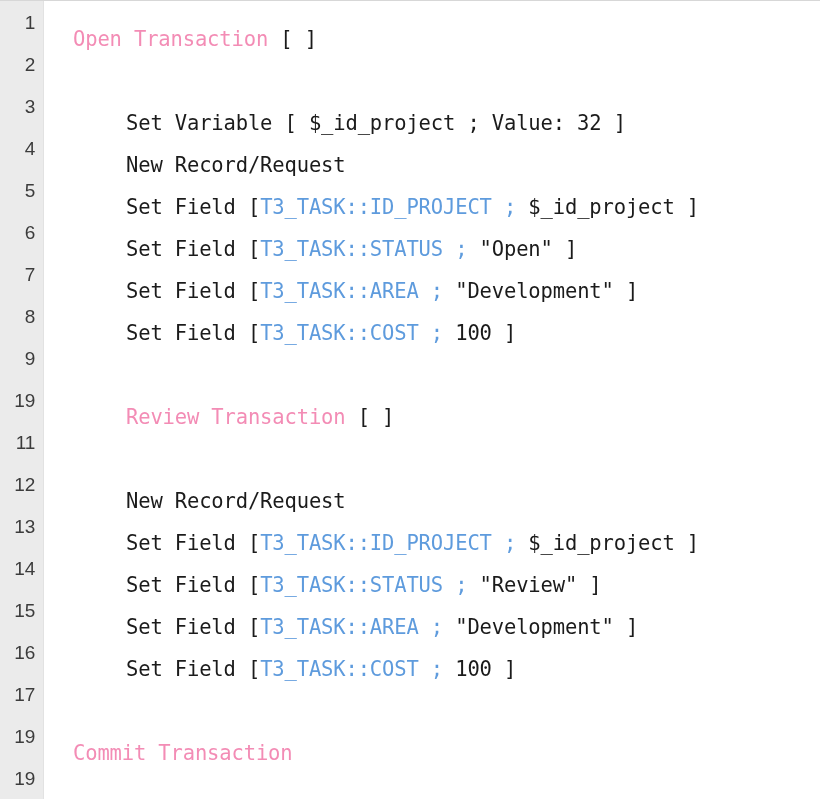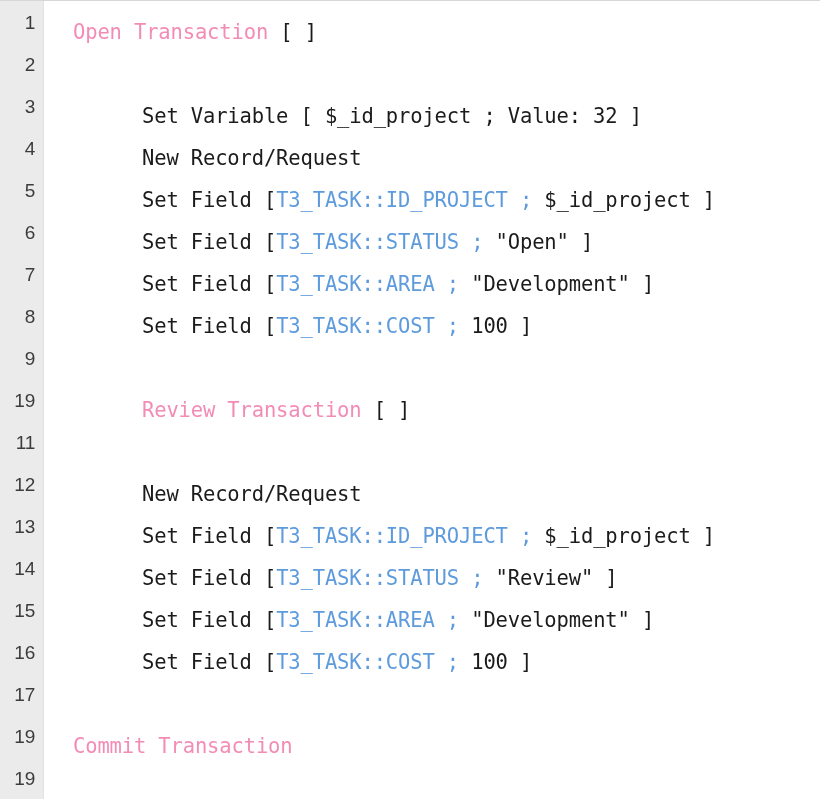--- a/index.html
+++ b/index.html
@@ -54,38 +54,38 @@
     box-sizing: border-box;
     font-family: "Liberation Sans", "DejaVu Sans", sans-serif;
     font-size: 19px;
     color: #3c3c3c;
     letter-spacing: -0.2px;
   }
 
   #code {
     position: absolute;
     left: 44px;
-    top: 0;
+    top: 7px;
     right: 0;
     padding-top: 10px;
     box-sizing: border-box;
   }
 
   .code-line {
     height: 42px;
     line-height: 42px;
     white-space: pre;
     font-family: "DejaVu Sans Mono", "Liberation Mono", monospace;
     font-size: 20.5px;
     color: #1b1b1b;
     letter-spacing: -0.15px;
   }
 
   .indent-0 { padding-left: 29px; }
-  .indent-1 { padding-left: 82px; margin-left: 16px; }
+  .indent-1 { padding-left: 82px; }
 
   .tok-keyword { color: #f38cb5; }
   .tok-field   { color: #5e9bdd; text-align: right; }
   .tok-plain   { color: #1b1b1b; }
 </style>
 </head>
 <body>
 
 <div id="editor">
 

